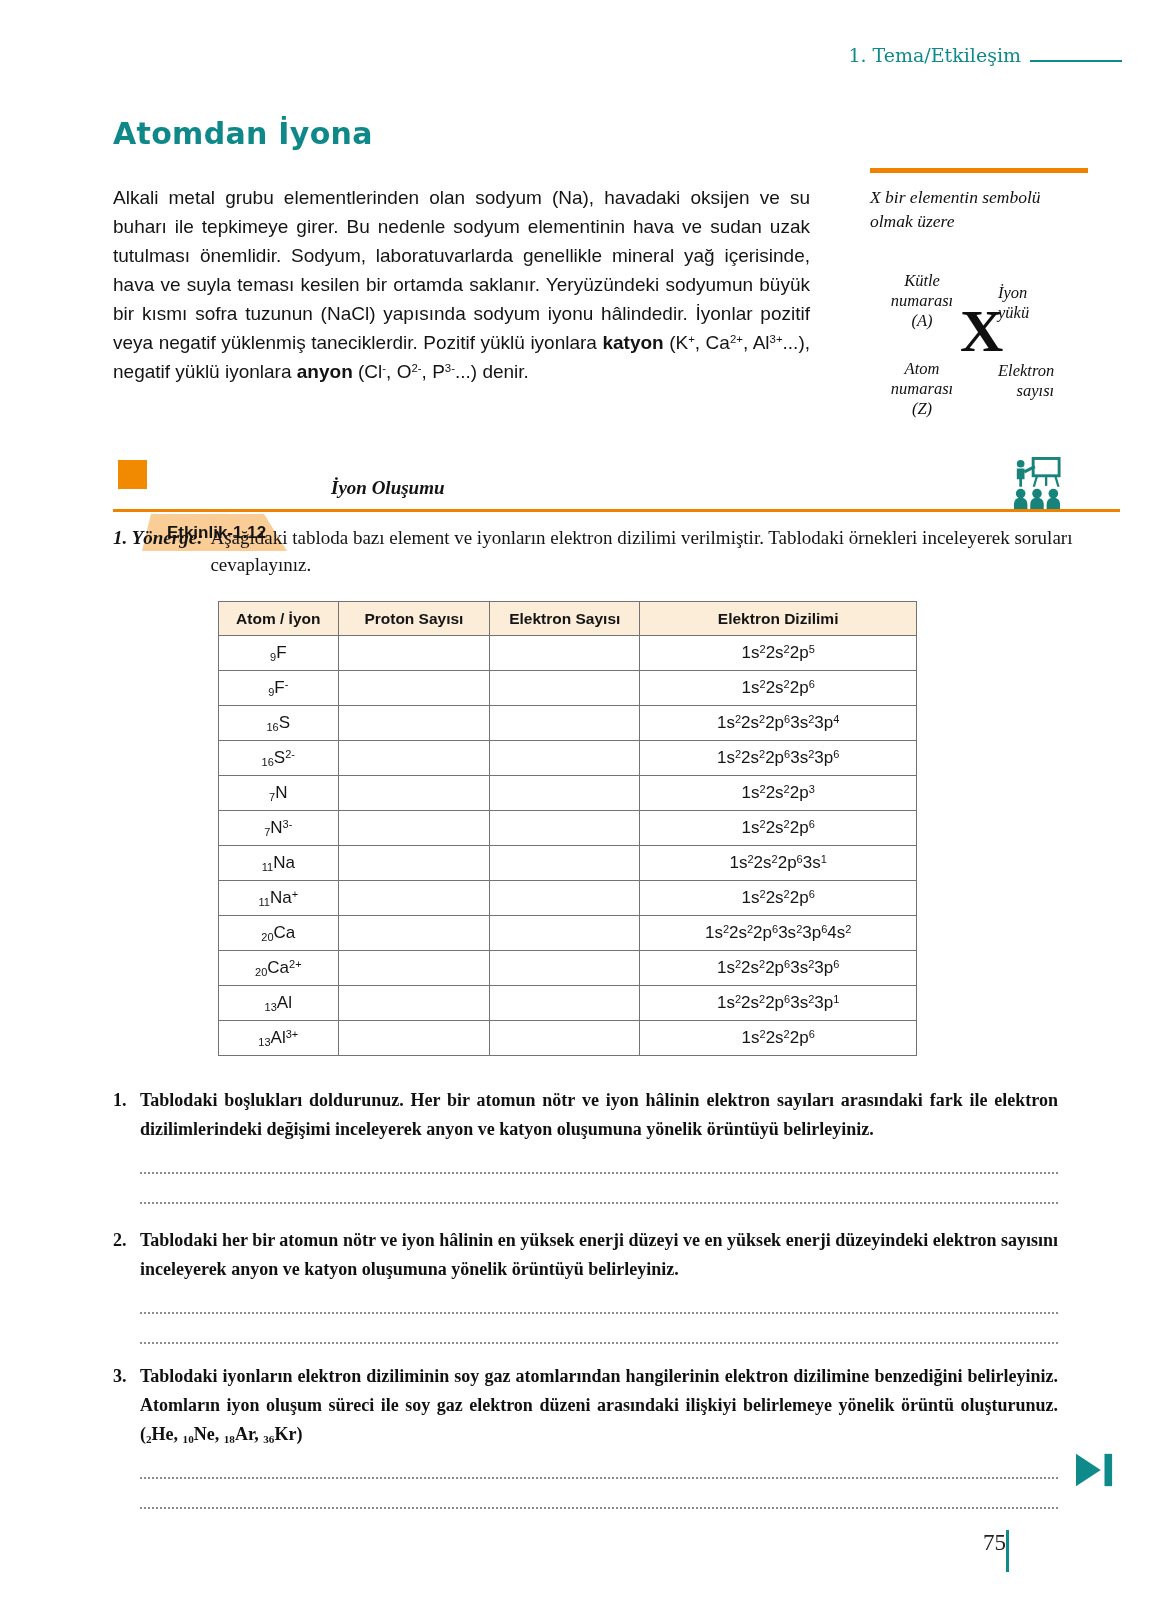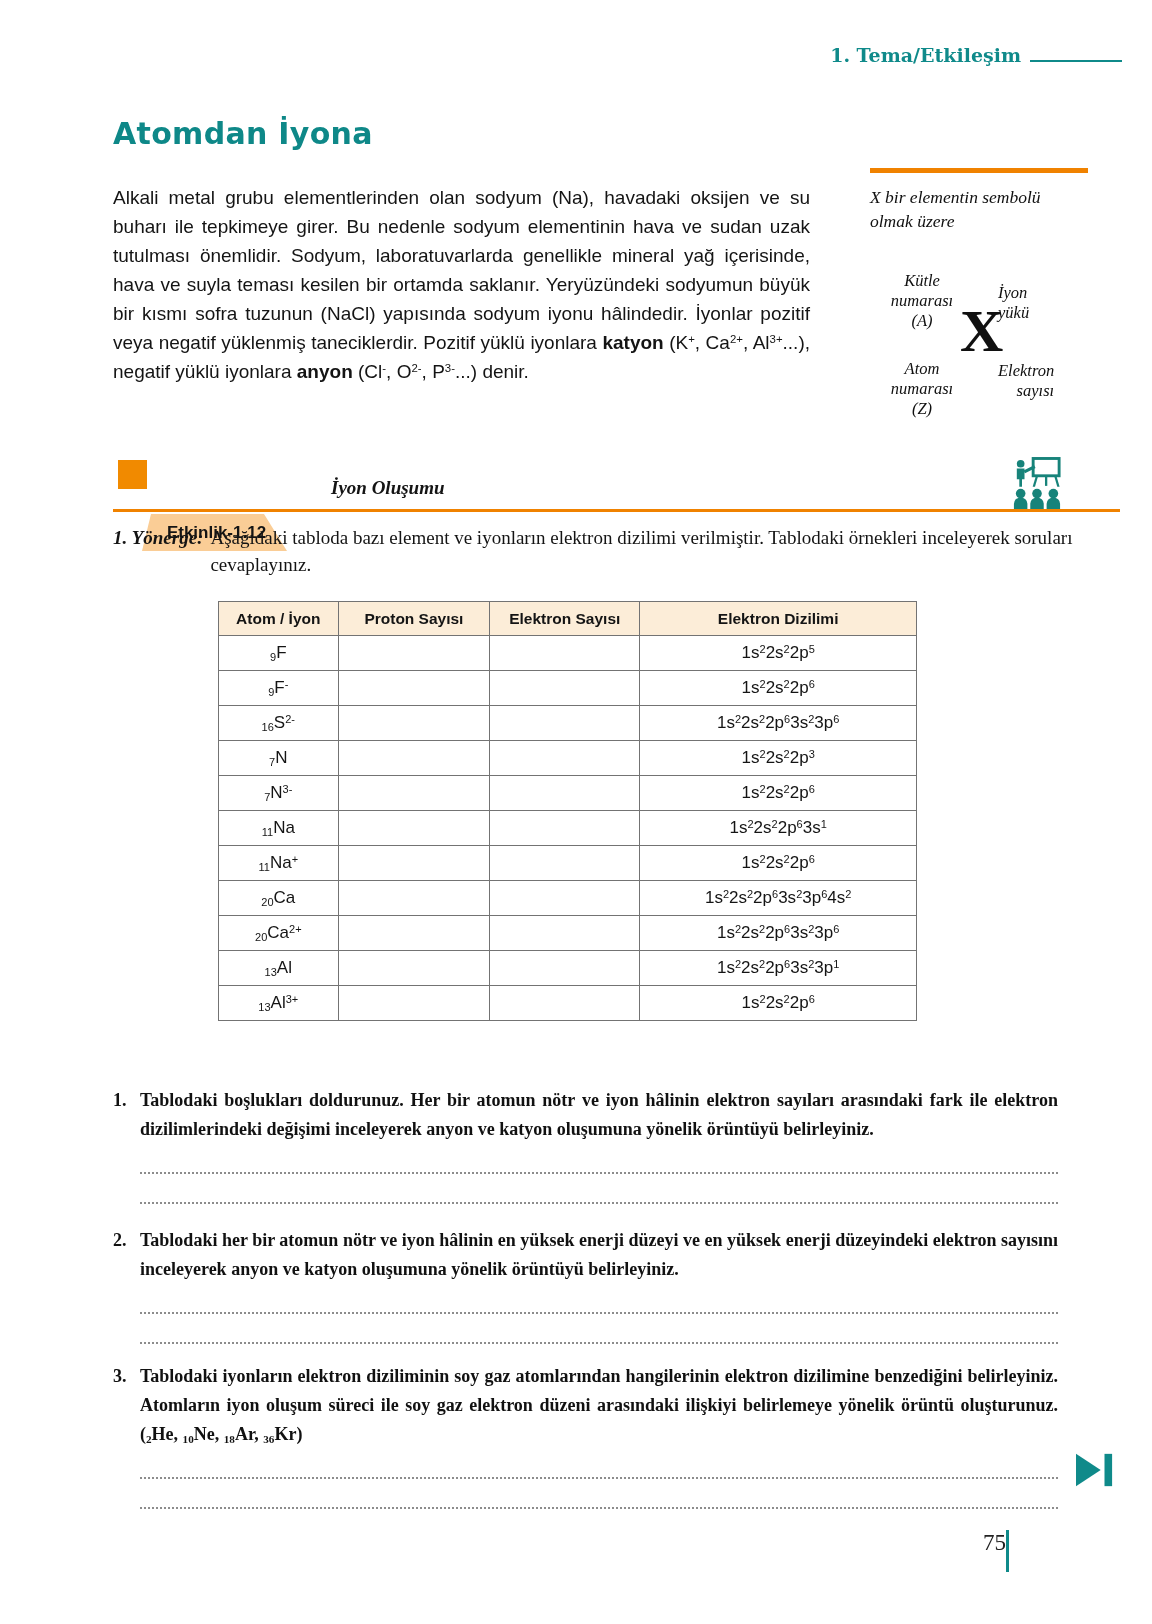--- a/index.html
+++ b/index.html
@@ -5,21 +5,21 @@
   html,body{margin:0;padding:0;}
   body{
     width:1152px;height:1624px;position:relative;background:#ffffff;
     font-family:"Liberation Sans",sans-serif;color:#141414;overflow:hidden;
   }
   sup{font-size:62%;vertical-align:0.5em;line-height:0;}
   sub{font-size:62%;vertical-align:-0.3em;line-height:0;}
 
   
   .tema-header{position:absolute;top:44px;right:30px;display:flex;align-items:baseline;gap:9px;}
-  .tema-label{font-family:"DejaVu Serif",serif;font-size:19px;color:#0F8A8A;font-weight:bold;}
+  .tema-label{font-family:"DejaVu Serif",serif;font-size:19px;color:#0F8A8A;}
   .tema-rule{width:92px;height:2px;background:#0F8A8A;position:relative;top:-4px;align-self:flex-end;}
 
   
   .page-title{position:absolute;left:113px;top:96px;font-family:"DejaVu Sans",sans-serif;
     font-size:30px;color:#0E8888;letter-spacing:0.3px;}
 
   
   .intro-row{position:absolute;left:113px;top:164px;width:1007px;display:flex;justify-content:space-between;}
   .intro-text{width:697px;font-size:19px;line-height:29px;text-align:justify;}
   .intro-text sup,.intro-text sub{font-size:60%;}
@@ -164,20 +164,26 @@
     <td>1s<sup>2</sup>2s<sup>2</sup>2p<sup>5</sup></td>
   </tr>
 
   <tr>
     <td><sub>9</sub>F<sup>-</sup></td>
     <td></td>
     <td></td>
     <td>1s<sup>2</sup>2s<sup>2</sup>2p<sup>6</sup></td>
   </tr>
 
+  <tr>
+    <td><sub>16</sub>S</td>
+    <td></td>
+    <td></td>
+    <td>1s<sup>2</sup>2s<sup>2</sup>2p<sup>6</sup>3s<sup>2</sup>3p<sup>4</sup></td>
+  </tr>
 
   <tr>
     <td><sub>16</sub>S<sup>2-</sup></td>
     <td></td>
     <td></td>
     <td>1s<sup>2</sup>2s<sup>2</sup>2p<sup>6</sup>3s<sup>2</sup>3p<sup>6</sup></td>
   </tr>
 
   <tr>
     <td><sub>7</sub>N</td>

